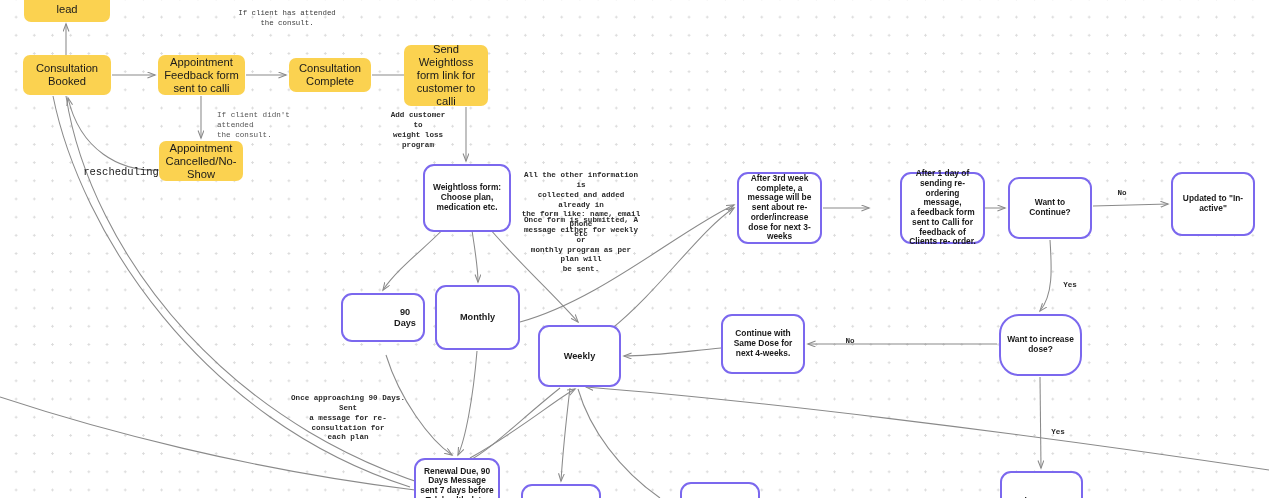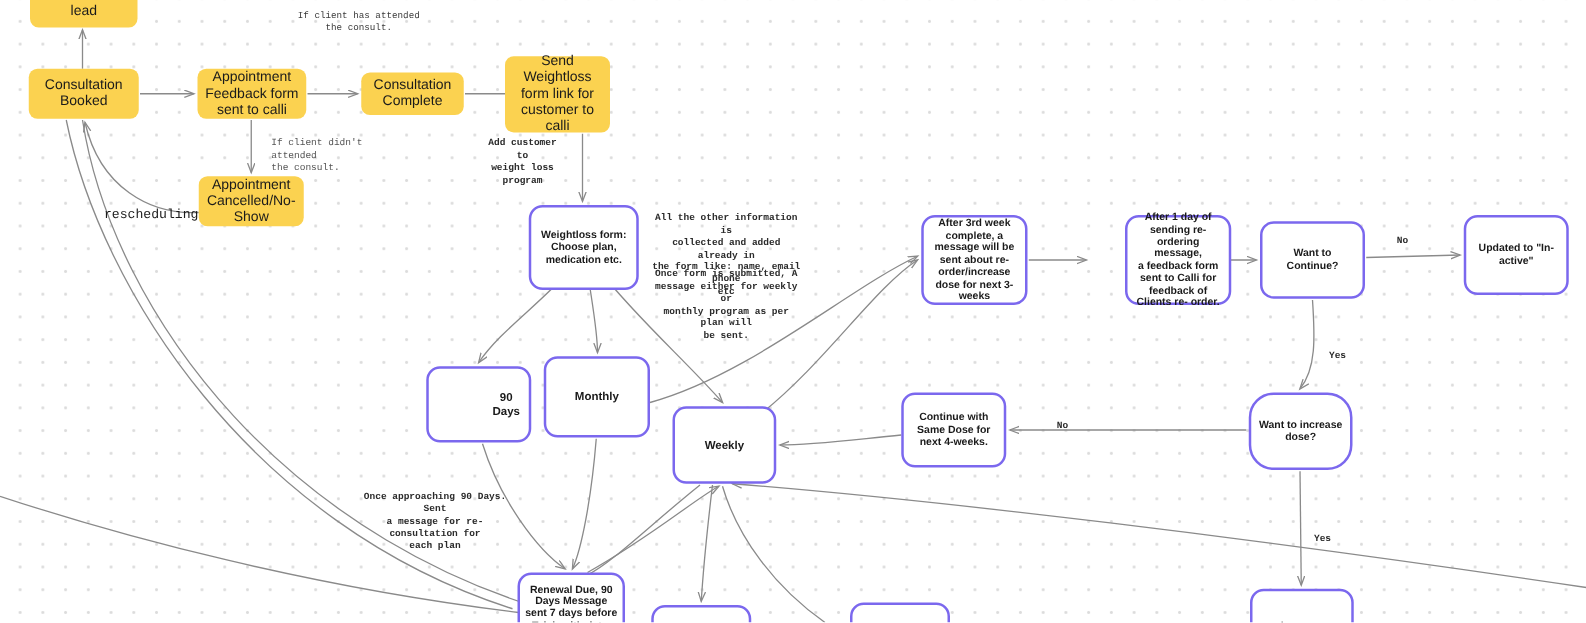--- a/index.html
+++ b/index.html
@@ -162,21 +162,21 @@
       <div class="node node-yellow" style="left: 159px; top: 141px; width: 84px; height: 40px;">
         <span class="node-text">Appointment
 Cancelled/No-
 Show</span>
       </div>
       <div class="node node-purple" style="left: 423px; top: 164px; width: 88px; height: 68px;">
         <span class="node-text">Weightloss form:
 Choose plan,
 medication etc.</span>
       </div>
-      <div class="node node-purple big" style="left: 341px; top: 293px; width: 84px; height: 61px; padding-left: 48px;">
+      <div class="node node-purple big" style="left: 341px; top: 293px; width: 84px; height: 49px; padding-left: 48px;">
         <span class="node-text">90 Days</span>
       </div>
       <div class="node node-purple big" style="left: 435px; top: 285px; width: 85px; height: 65px; justify-content: flex-end;">
         <span class="node-text">Monthly</span>
       </div>
       <div class="node node-purple big" style="left: 538px; top: 325px; width: 83px; height: 62px;">
         <span class="node-text">Weekly</span>
       </div>
       <div class="node node-purple" style="left: 414px; top: 458px; width: 86px; height: 56px;">
         <span class="node-text">Renewal Due, 90

